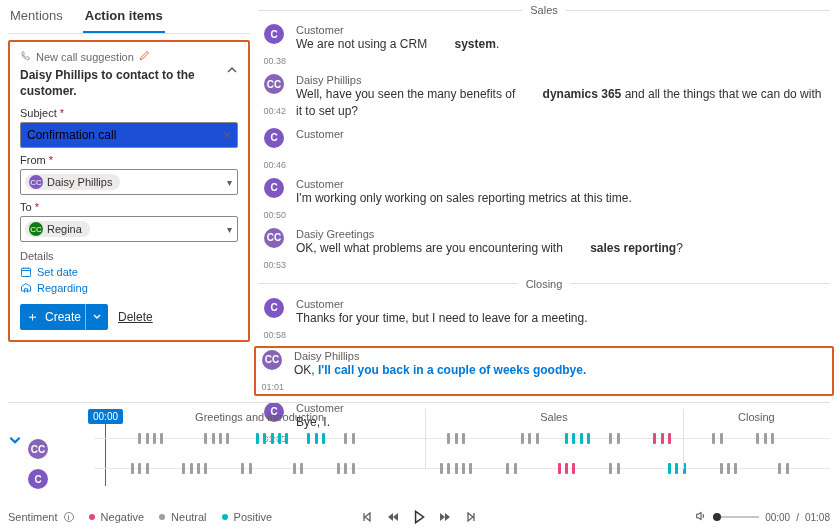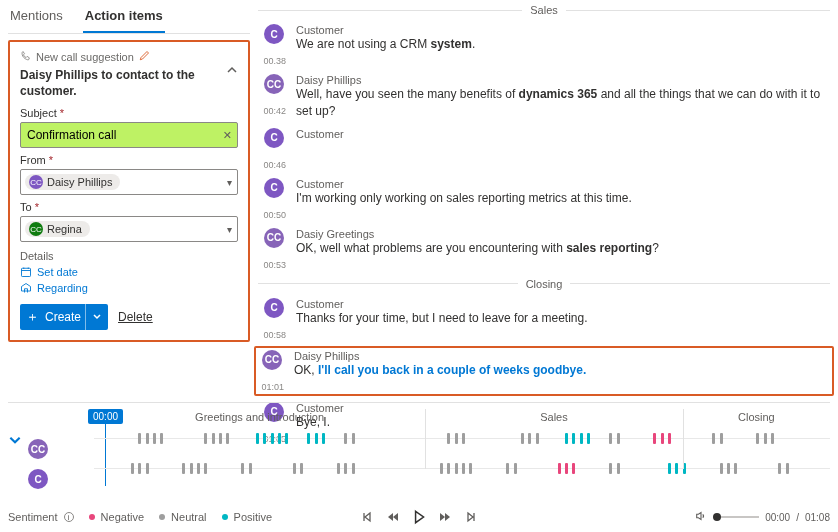--- a/index.html
+++ b/index.html
@@ -9,21 +9,21 @@
   .tab { padding: 8px 2px; color: #605e5c; cursor: pointer; font-size: 13px; }
   .tab.active { color: #323130; border-bottom: 2px solid #0078d4; font-weight: 600; }
   .card { border: 2px solid #d95b25; border-radius: 2px; padding: 8px 10px 10px; margin-top: 6px; }
   .sugg { display:flex; align-items:center; gap:4px; color:#6b6a68; font-size:11px; }
   .sugg svg { width:12px; height:12px; }
   .card-title { font-weight:600; font-size:12px; margin:4px 0 8px; line-height:1.3; }
   .chev { float:right; color:#605e5c; }
   .label { font-size:11px; color:#323130; margin-top:6px; display:block; }
   .req::after { content:" *"; color:#a4262c; }
   .inp-wrap { position:relative; margin-top:3px; }
-  .inp, .sel { width:100%; height:26px; border:1px solid #8a8886; border-radius:2px; padding:0 36px 0 6px; font-size:12px; background:#bef264; }
+  .inp, .sel { width:100%; height:26px; border:1px solid #8a8886; border-radius:2px; padding:0 36px 0 6px; font-size:12px; background:#1d4ed8; }
   .pill-inp { display:flex; align-items:center; height:26px; border:1px solid #8a8886; border-radius:2px; padding:0 24px 0 4px; gap:4px; }
   .pill { display:flex; align-items:center; gap:4px; background:#edebe9; border-radius:10px; padding:1px 8px 1px 4px; font-size:11px; }
   .pill .av { width:14px; height:14px; border-radius:50%; background:#7e57c2; color:#fff; font-size:8px; display:flex; align-items:center; justify-content:center; }
   .pill .av.green { background:#107c10; }
   .car { position:absolute; right:6px; top:50%; transform:translateY(-50%); color:#605e5c; font-size:10px; }
   .clr { position:absolute; right:6px; top:50%; transform:translateY(-50%); color:#605e5c; font-size:11px; }
   .detlabel { font-size:11px; color:#605e5c; margin-top:8px; }
   .link-row { display:flex; align-items:center; gap:5px; color:#0078d4; font-size:11px; margin-top:4px; cursor:pointer; }
   .link-row svg { width:12px; height:12px; }
   .btn-row { display:flex; align-items:center; gap:10px; margin-top:10px; }
@@ -41,21 +41,21 @@
   .section-div { display:flex; align-items:center; gap:8px; margin:4px 0; font-size:11px; color:#605e5c; }
   .section-div::before, .section-div::after { content:""; flex:1; height:1px; background:#e1e1e1; }
   .turns { margin-left:0; }
   .turn { display:flex; gap:10px; padding:4px 0 4px 4px; }
   .av2 { width:20px; height:20px; border-radius:50%; background:#7e57c2; color:#fff; font-size:10px; display:flex; align-items:center; justify-content:center; font-weight:600; }
   .av2.agent { background:#8764b8; }
   .ts { font-size:9px; color:#8a8886; width:24px; text-align:right; padding-top:12px; }
   .bubble { flex:1; }
   .spk { font-size:11px; color:#605e5c; }
   .utt { font-size:12px; color:#323130; line-height:1.4; }
-  .utt b { font-weight:600; }
+  .utt b { font-weight:600;margin-left:24px; }
   .utt .hl { color:#0078d4; font-weight:600; }
   .turn-hl { border:2px solid #d95b25; border-radius:2px; padding:2px 4px; margin:2px -4px; }
 
   .timeline { position:absolute; left:8px; right:8px; bottom:30px; height:100px; border-top:1px solid #e1e1e1; padding-top:6px; }
   .tl-top { display:flex; align-items:flex-start; gap:6px; }
   .tl-chev { color:#0078d4; font-size:13px; padding-top:24px; cursor:pointer; }
   .tl-av-col { display:flex; flex-direction:column; gap:10px; padding-top:30px; }
   .tl-body { flex:1; position:relative; }
   .scrubber { position:absolute; left:34px; top:0; display:flex; flex-direction:column; align-items:center; }
   .scrubber .box { background:#0078d4; color:#fff; font-size:10px; padding:2px 5px; border-radius:2px; }

